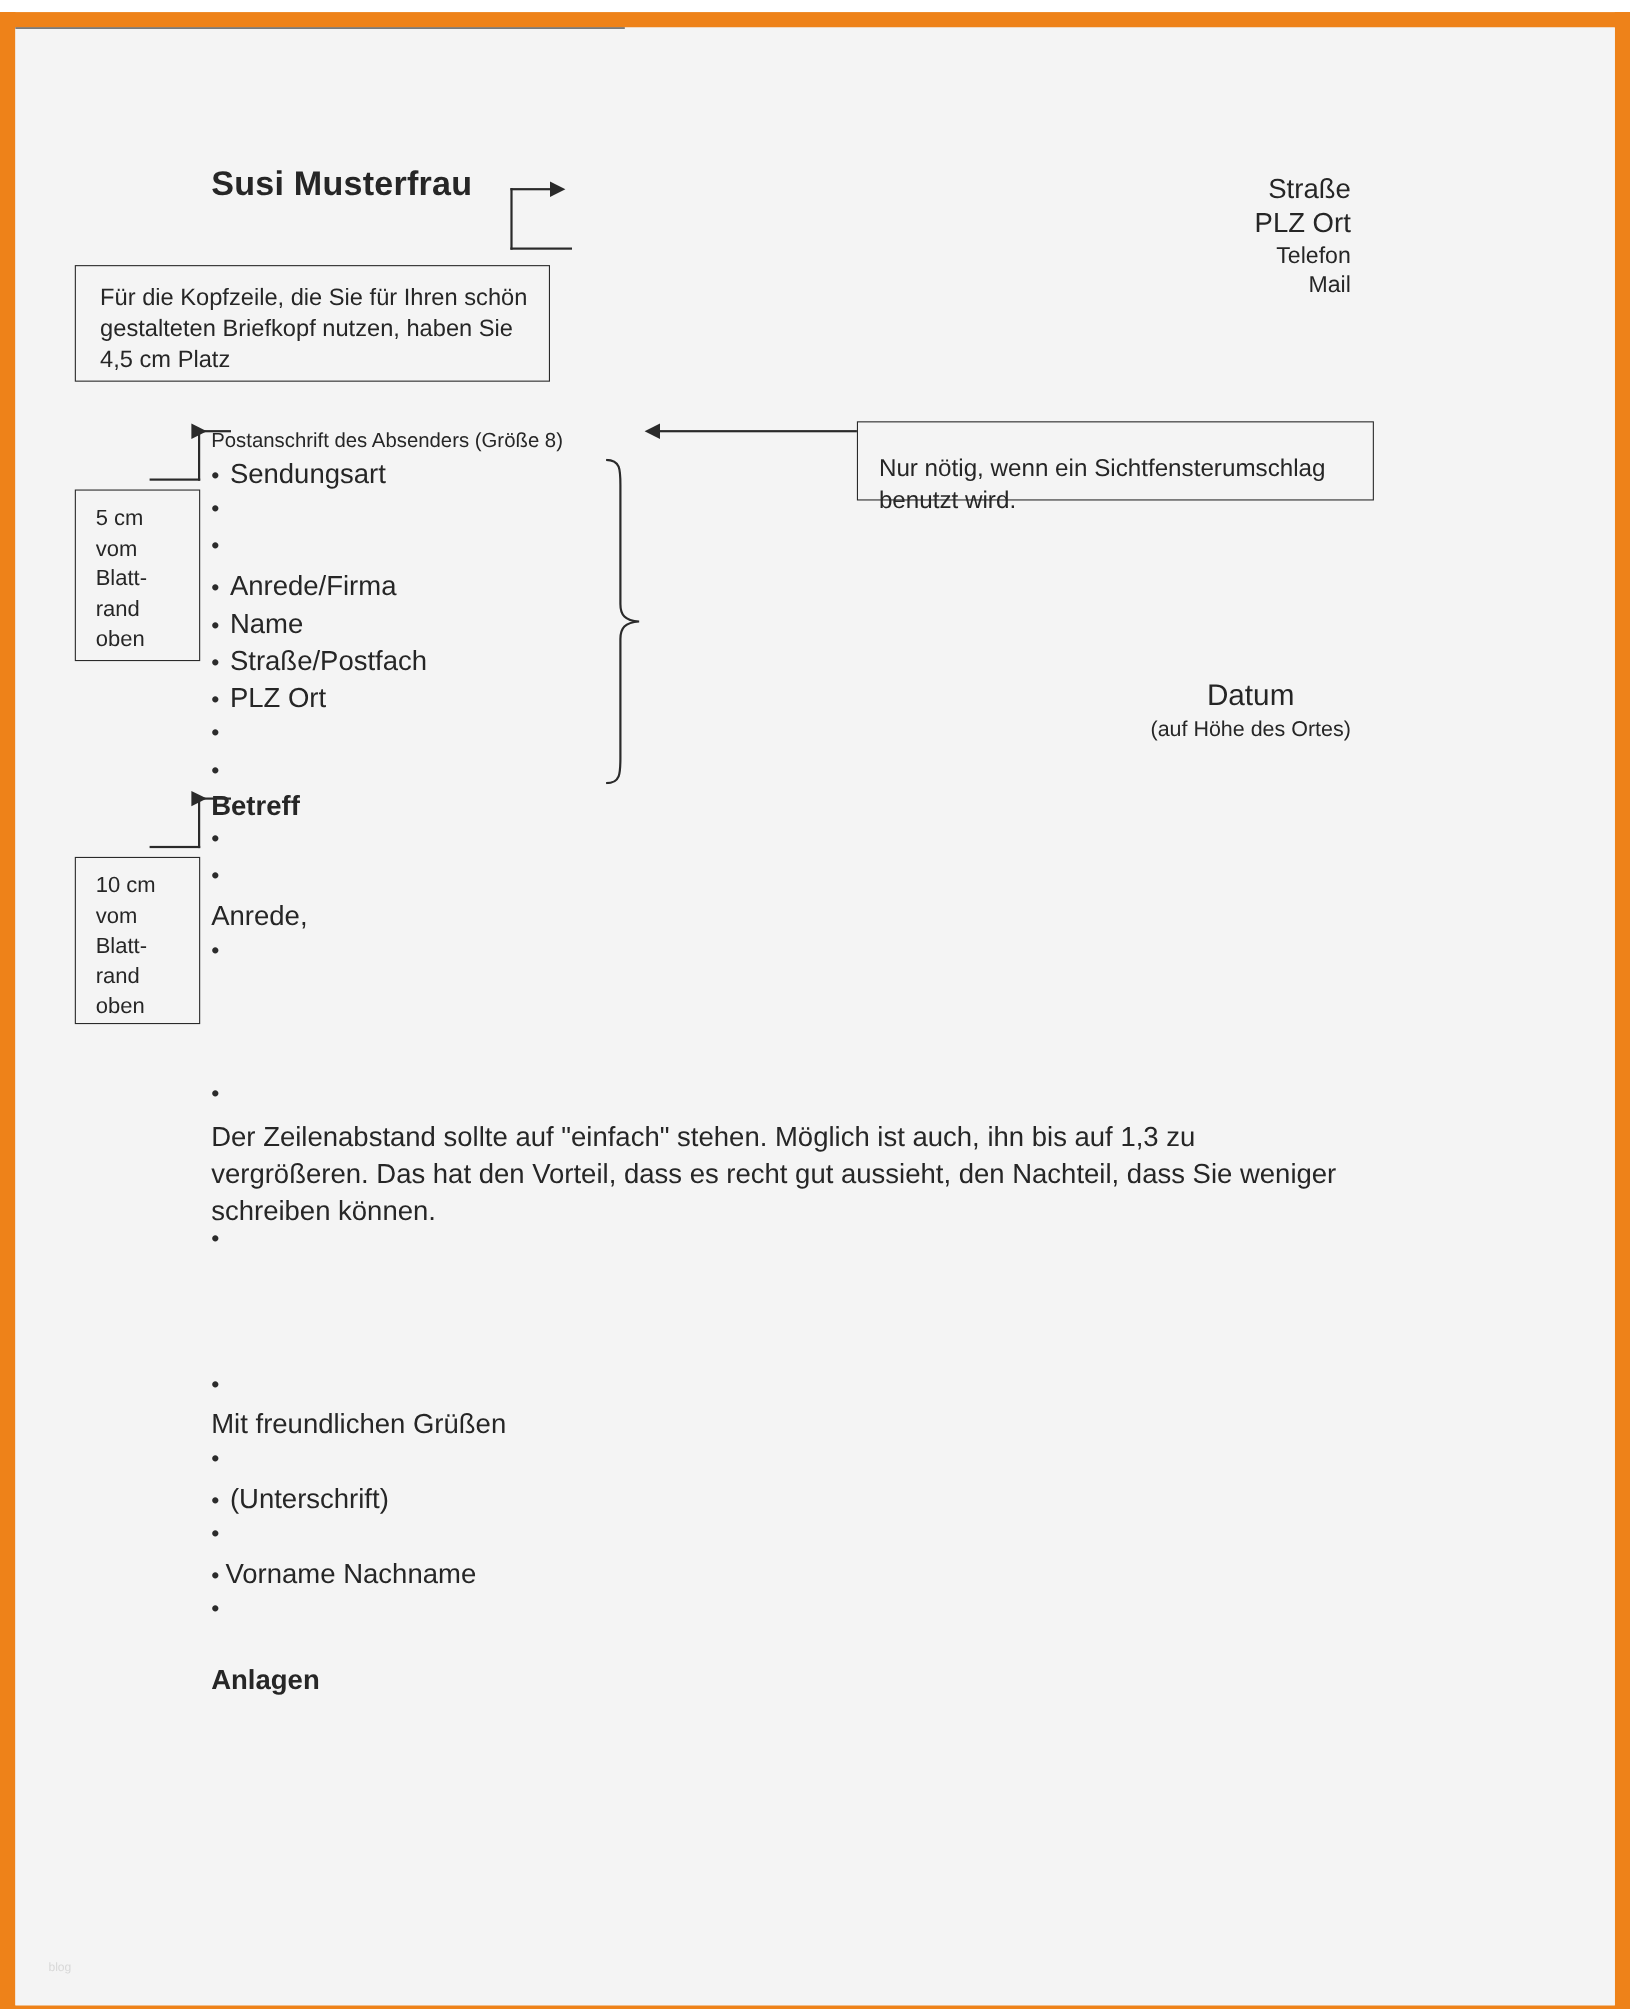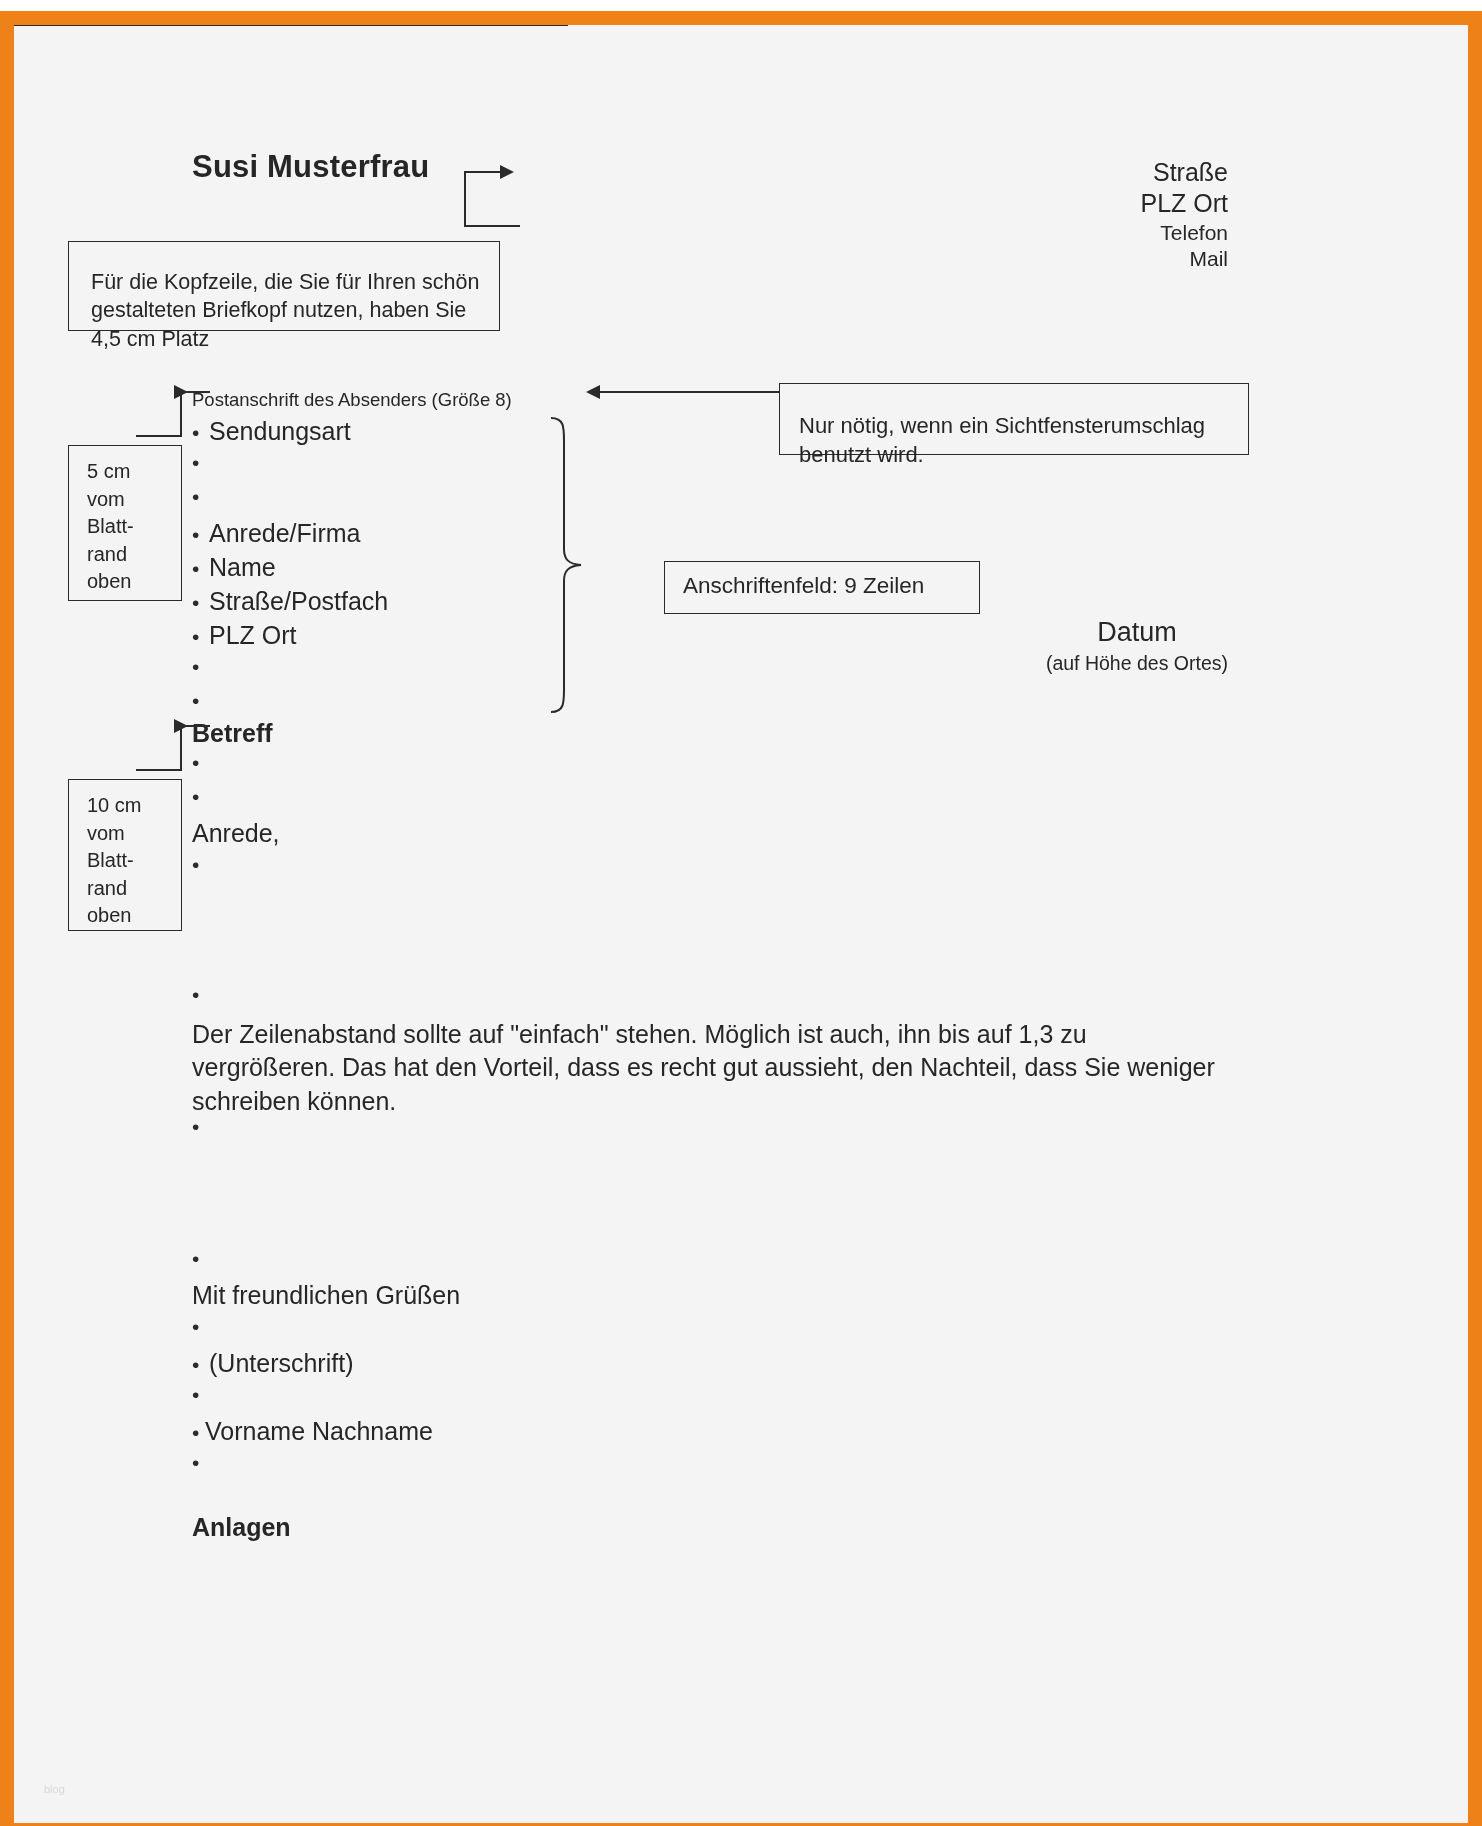--- a/index.html
+++ b/index.html
@@ -64,22 +64,22 @@
   
   .box {
     position: absolute;
     border: 1.6px solid #2a2a2a;
     background: #f4f4f4;
     box-sizing: border-box;
     color: #262626;
   }
   .box-kopfzeile {
     left: 54px; top: 216px;
-    width: 432px; height: 90px;
-    padding: 26px 16px 0 22px;
+    width: 432px; height: 106px;
+    padding: 14px 16px 0 22px;
     font-size: 21.5px;
     line-height: 1.32;
   }
   .box-5cm {
     left: 54px; top: 420px;
     width: 114px; height: 156px;
     padding: 12px 0 0 18px;
     font-size: 20px;
     line-height: 1.38;
   }
@@ -281,21 +281,20 @@
       </svg>
     </div>
 
     <div class="ln ln-h" style="left:586px; top:366px; width:180px;"></div>
     <div class="arrow-l" style="left:572px; top:360px;"></div>
 
     <div class="box box-sichtfenster">
       <span>Nur nötig, wenn ein Sichtfensterumschlag benutzt wird.</span>
     </div>
 
-    <div class="box box-anschriftenfeld">Anschriftenfeld: 9 Zeilen</div>
 
     <div class="datum-wrap">
       <div class="datum-lg">Datum</div>
       <div class="datum-sm">(auf Höhe des Ortes)</div>
     </div>
 
     <div class="abs" style="left:178px; top:694px; font-size:25px; font-weight:bold;">Betreff</div>
 
     <div class="ln ln-h" style="left:122px; top:744px; width:46px;"></div>
     <div class="ln ln-v" style="left:166px; top:700px; height:46px;"></div>

